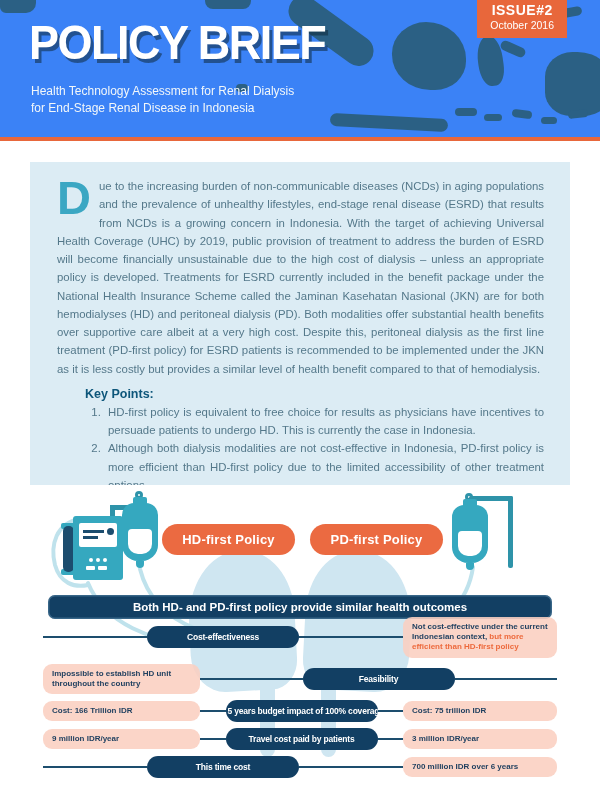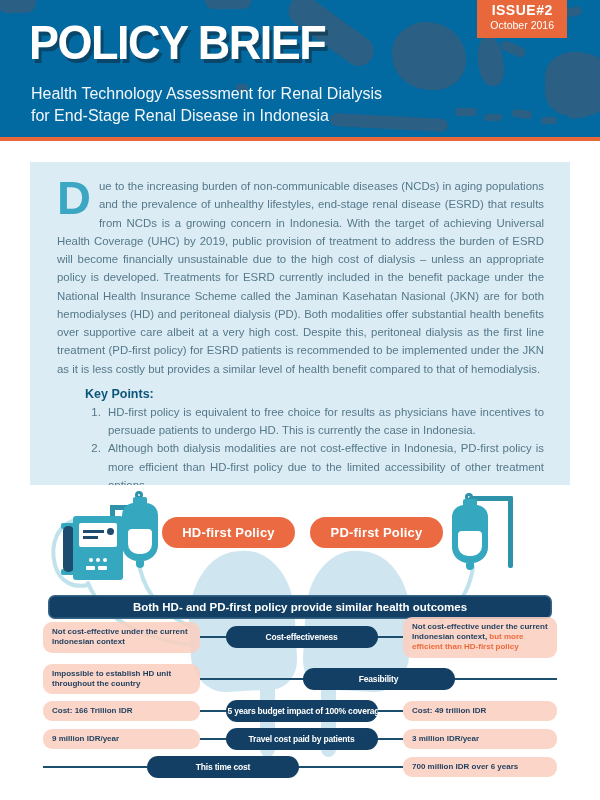--- a/index.html
+++ b/index.html
@@ -1,24 +1,24 @@
 <!DOCTYPE html>
 <html><head>
 <meta charset="utf-8">
 <style>
   * { margin:0; padding:0; box-sizing:border-box; }
   body { background:#888; font-family:"Liberation Sans", sans-serif; }
   .page { position:relative; width:600px; height:800px; background:#ffffff; overflow:hidden; margin:0 auto; }
 
   
-  .hero { position:absolute; left:0; top:0; width:600px; height:137px; background:#0369a1; overflow:hidden;padding-left:24px; }
+  .hero { position:absolute; left:0; top:0; width:600px; height:137px; background:#3b82f6; overflow:hidden;padding-left:24px; }
   .isl { position:absolute; background:#2b6084; }
   .hero-title { position:absolute; left:29px; top:16px; font-size:45px; font-weight:bold; letter-spacing:-1.5px;
     color:#ffffff; text-shadow:3px 3px 0 rgba(14,42,61,0.55); transform:scaleY(1.06); transform-origin:left top; white-space:nowrap; }
-  .hero-sub { position:absolute; left:31px; top:83px; font-size:16px; line-height:1.4; color:#f2f7fa; font-weight:400; }
+  .hero-sub { position:absolute; left:31px; top:83px; font-size:12px; line-height:1.4; color:#f2f7fa; font-weight:400; }
   .badge { position:absolute; right:33px; top:-16px; background:#e8673b; text-align:center; padding:18px 13px 7px 13px; }
   .badge .b1 { font-size:14px; font-weight:bold; color:#ffffff; letter-spacing:0.5px; }
   .badge .b2 { font-size:10.5px; color:#ffffff; margin-top:1px; }
   .hero-rule { position:absolute; left:0; top:137px; width:600px; height:4px; background:#e8673b; }
 
   
   .card { position:absolute; left:30px; top:162px; width:540px; height:323px; background:#dcecf4; padding:15px 26px 10px 27px; }
   .intro { font-size:11.4px; line-height:1.6; color:#54788a; text-align:justify; }
   .dropcap { float:left; font-size:47px; line-height:36px; font-weight:bold; color:#3ba7c3; margin:3px 8px 0 0; }
   .kp-head { margin:9px 0 2px 28px; font-size:12.5px; font-weight:bold; color:#0d567a; }
@@ -54,21 +54,21 @@
   .bag .ring { position:absolute; left:13px; top:-2px; width:8px; height:8px; border:3px solid #2e93a9; border-radius:50%; }
   .bag .neck { position:absolute; left:11px; top:4px; width:14px; height:8px; background:#35a8bf; border-radius:2px; }
   .bag .bod { position:absolute; left:0; top:10px; width:36px; height:58px; background:#35a8bf; border-radius:12px 12px 16px 16px; }
   .bag .win { position:absolute; left:6px; top:36px; width:24px; height:25px; background:#ffffff; border-radius:4px 4px 10px 10px; }
   .bag .tip { position:absolute; left:14px; top:68px; width:8px; height:7px; background:#35a8bf; border-radius:0 0 4px 4px; }
   .bag .pole-h { position:absolute; left:17px; top:1px; width:44px; height:5px; background:#2e93a9; border-radius:2px; }
   .bag .pole-v { position:absolute; left:56px; top:1px; width:5px; height:72px; background:#2e93a9; border-radius:2px; }
   .bag1 { left:122px; top:8px; }
   .bag2 { left:452px; top:10px; }
 
-  .pill { position:absolute; top:32px; width:133px; height:31px; background:#eb6a41; border-radius:16px;
+  .pill { position:absolute; top:39px; width:133px; height:31px; background:#eb6a41; border-radius:16px;
     color:#ffffff; font-weight:bold; font-size:13px; display:flex; align-items:center; justify-content:center; letter-spacing:0.2px; }
   .pill.hd { left:162px; } .pill.pd { left:310px; }
 
   .banner { position:absolute; left:48px; top:110px; width:504px; height:24px; background:#123f63; border-radius:7px;
     box-shadow:inset 0 0 0 1.5px rgba(130,175,205,0.35); color:#ffffff; font-weight:bold; font-size:11.5px;
     display:flex; align-items:center; justify-content:center; }
 
   .ctable { position:absolute; left:43px; top:132px; width:514px; }
   .crow { display:flex; align-items:center; margin-bottom:6px; }
   .pbox { background:rgba(250,207,192,0.88); border-radius:9px; padding:5px 9px; color:#1d3e5e;
@@ -181,40 +181,39 @@
     </div>
 
     <div class="pill hd">HD-first Policy</div>
     <div class="pill pd">PD-first Policy</div>
 
     <div class="banner">Both HD- and PD-first policy provide similar health outcomes</div>
 
     <div class="ctable">
 
       <div class="crow">
-        <div class="pbox pl">Not cost-effective under the current Indonesian context</div>
         <div class="cline"></div>
         <div class="npill">Cost-effectiveness</div>
         <div class="cline"></div>
         <div class="pbox pr"><span>Not cost-effective under the current Indonesian context, </span><span class="hl">but more efficient than HD-first policy</span></div>
       </div>
 
       <div class="crow">
         <div class="pbox pl">Impossible to establish HD unit throughout the country</div>
         <div class="cline"></div>
         <div class="npill">Feasibility</div>
         <div class="cline"></div>
       </div>
 
       <div class="crow">
         <div class="pbox pl">Cost: 166 Trillion IDR</div>
         <div class="cline"></div>
         <div class="npill">5 years budget impact of 100% coverage</div>
         <div class="cline"></div>
-        <div class="pbox pr"><span>Cost: 49 trillion IDR</span><span class="hl"></span></div>
+        <div class="pbox pr"><span>Cost: 75 trillion IDR</span><span class="hl"></span></div>
       </div>
 
       <div class="crow">
         <div class="pbox pl">9 million IDR/year</div>
         <div class="cline"></div>
         <div class="npill">Travel cost paid by patients</div>
         <div class="cline"></div>
         <div class="pbox pr"><span>3 million IDR/year</span><span class="hl"></span></div>
       </div>
 

